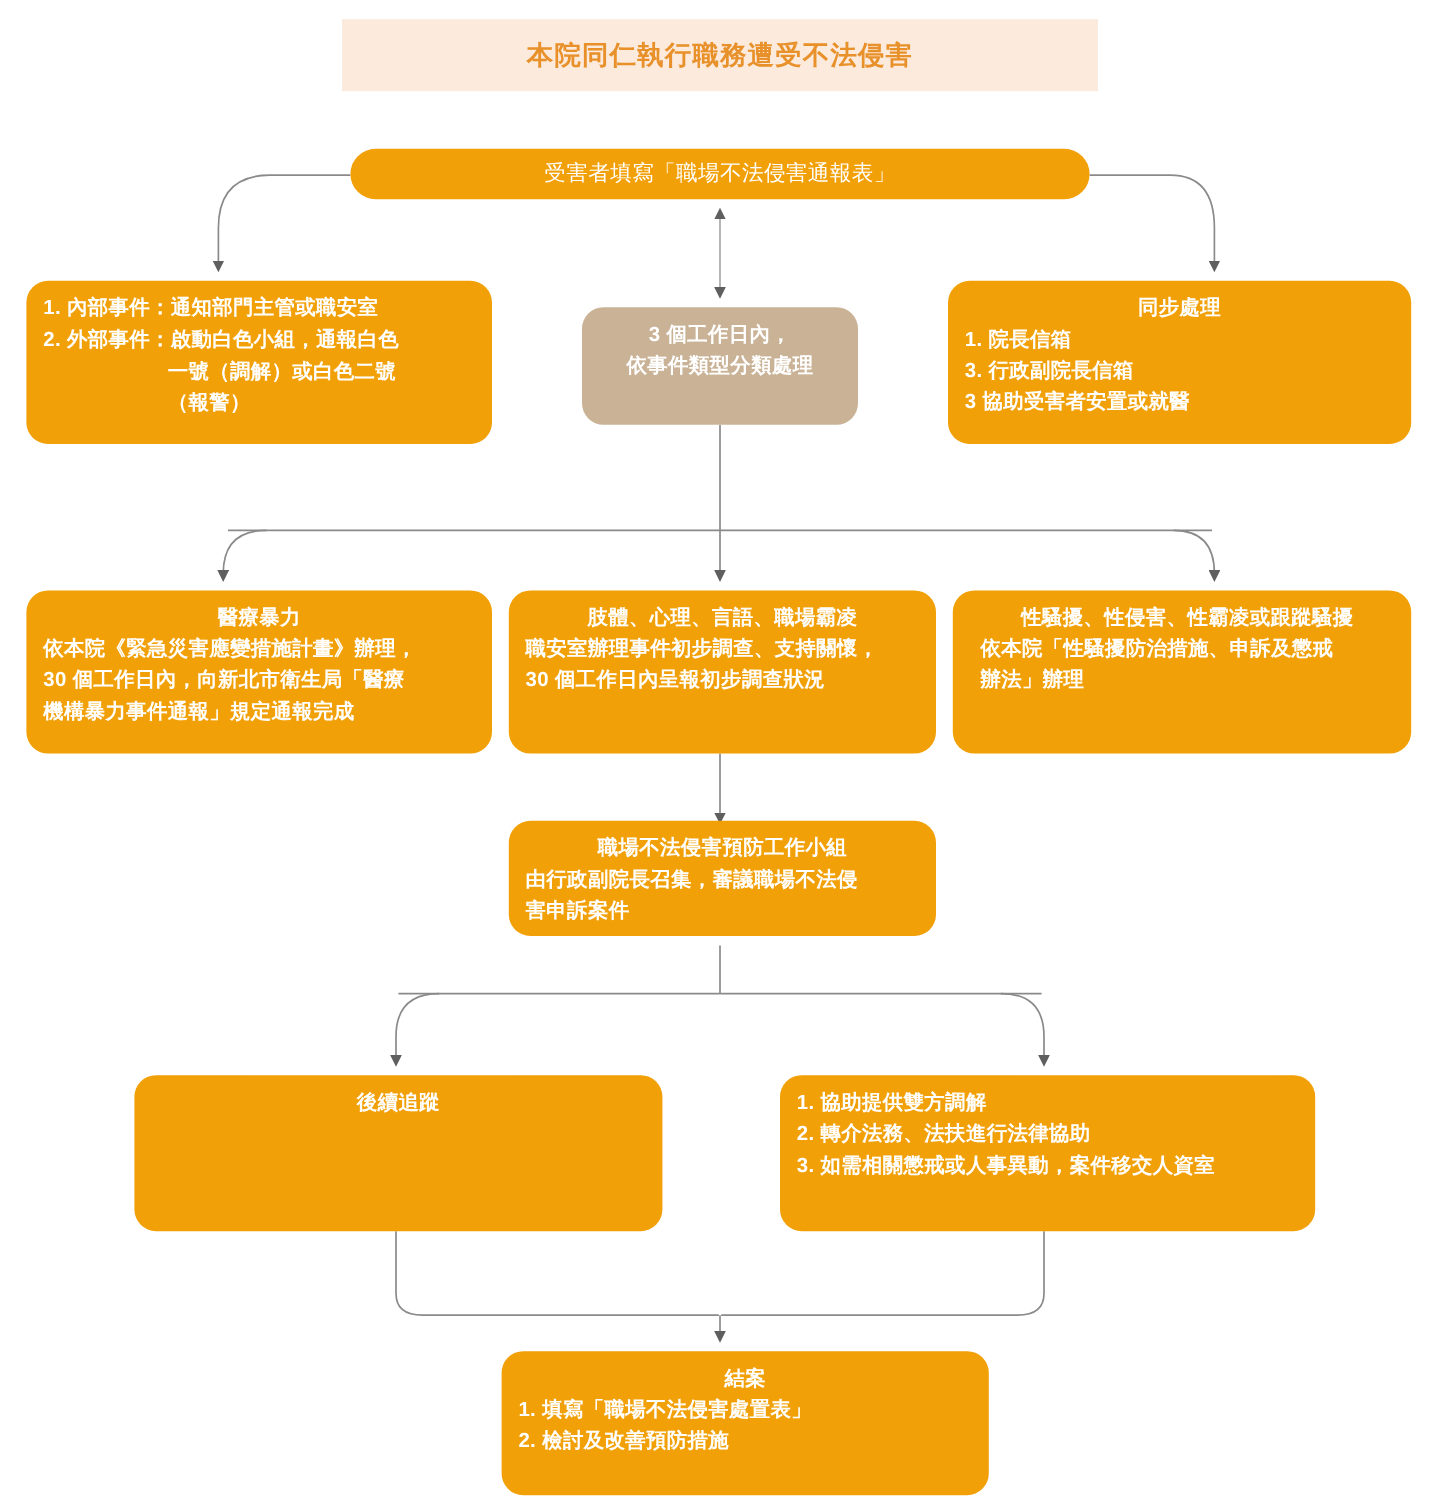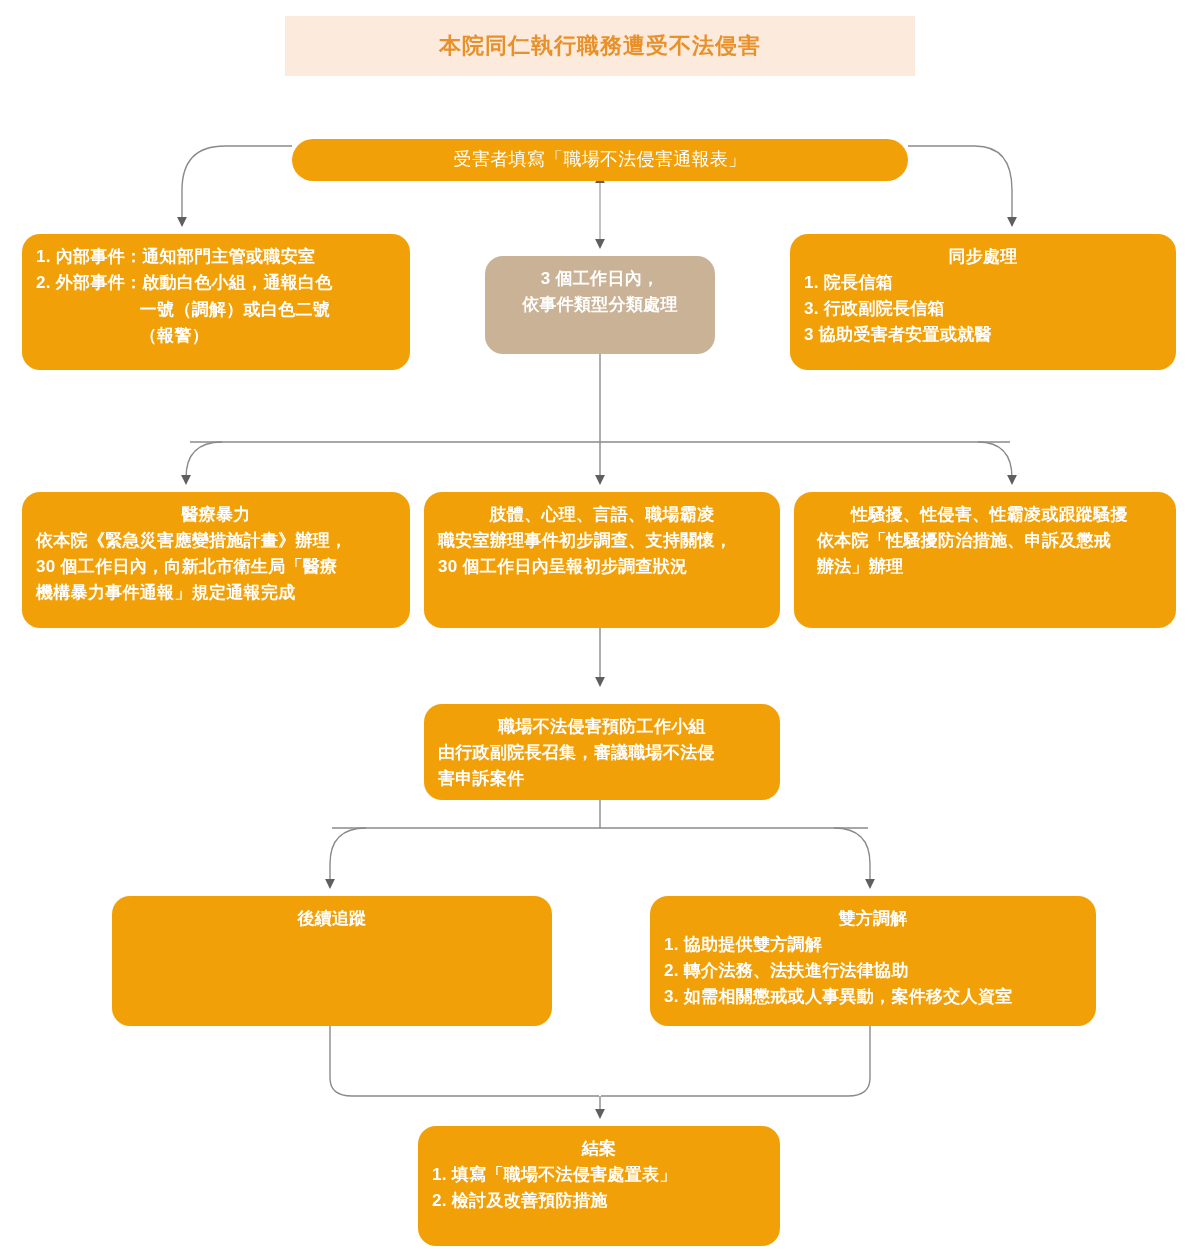--- a/index.html
+++ b/index.html
@@ -43,21 +43,20 @@
   }
   .node .body { display: block; }
   .node .body .line { display: block; white-space: pre; font-weight: bold; }
   .node.center-text .body .line { text-align: center; }
   .node.pill {
     border-radius: 26px;
     text-align: center;
     display: flex;
     align-items: center;
     justify-content: center;
-    margin-top: 15px;
   }
 
   #banner {
     position: absolute;
     left: 285px; top: 16px;
     width: 630px; height: 60px;
     background: #FCEADC;
     color: #E8912A;
     font-size: 22px;
     font-weight: bold;
@@ -69,24 +68,24 @@
   }
 
   
   #n-report   { left: 292px; top: 124px;  width: 616px; height: 42px; font-size: 18px; }
   #n-immediate{ left: 22px;  top: 234px;  width: 388px; height: 136px; }
   #n-triage   { left: 485px; top: 256px;  width: 230px; height: 98px; }
   #n-parallel { left: 790px; top: 234px;  width: 386px; height: 136px; }
   #n-violence { left: 22px;  top: 492px;  width: 388px; height: 136px; }
   #n-bully    { left: 424px; top: 492px;  width: 356px; height: 136px; }
   #n-harass   { left: 794px; top: 492px;  width: 382px; height: 136px; padding-left: 23px; }
-  #n-workgroup{ left: 424px; top: 704px;  width: 356px; height: 96px; }
+  #n-workgroup{ left: 424px; top: 684px;  width: 356px; height: 96px; }
   #n-followup { left: 112px; top: 896px;  width: 440px; height: 130px; }
   #n-mediation{ left: 650px; top: 896px;  width: 446px; height: 130px; }
-  #n-closure  { left: 418px; top: 1126px; width: 362px; height: 120px; }
+  #n-closure  { left: 418px; top: 1126px; width: 406px; height: 120px; }
 
   #n-triage { }
 </style>
 </head>
 <body>
 
 <div id="canvas">
 
   <div id="banner">本院同仁執行職務遭受不法侵害</div>
 
@@ -187,21 +186,20 @@
       <span class="line">由行政副院長召集，審議職場不法侵</span>
       <span class="line">害申訴案件</span>
     </span>
   </div>
 
   <div class="node" id="n-followup">
     <span class="title">後續追蹤</span>
   </div>
 
   <div class="node" id="n-mediation">
-    <span class="title">雙方調解</span>
     <span class="body">
       <span class="line">1. 協助提供雙方調解</span>
       <span class="line">2. 轉介法務、法扶進行法律協助</span>
       <span class="line">3. 如需相關懲戒或人事異動，案件移交人資室</span>
     </span>
   </div>
 
   <div class="node" id="n-closure">
     <span class="title">結案</span>
     <span class="body">

